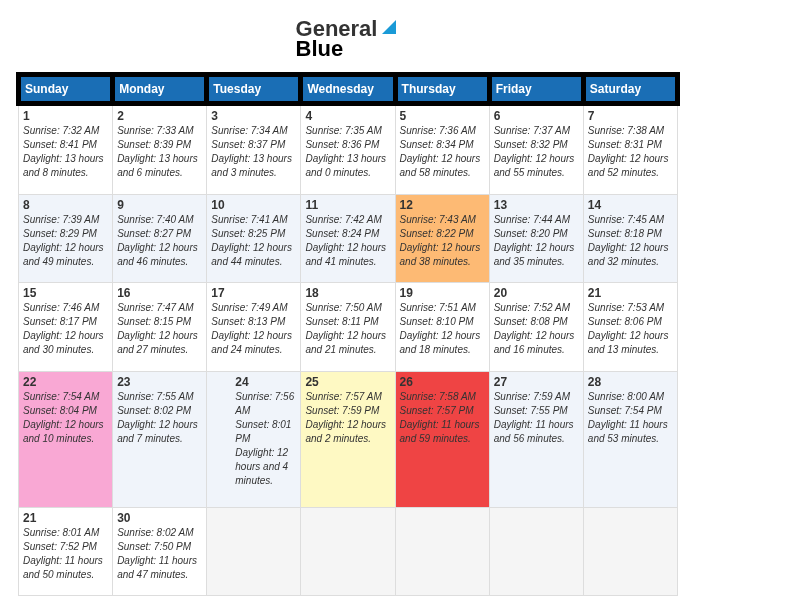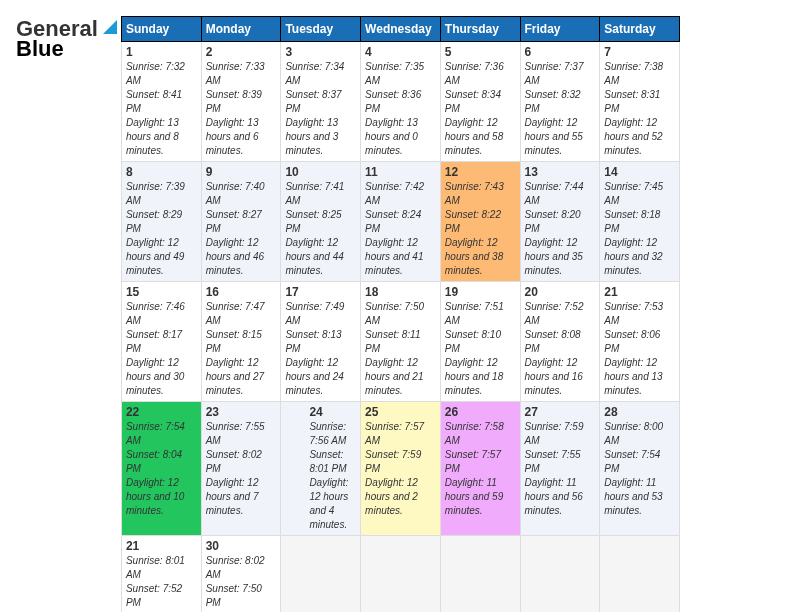--- a/index.html
+++ b/index.html
@@ -8,21 +8,22 @@
       height: 612px;
       font-family: Arial, sans-serif;
       background: #fff;
       overflow: hidden;
     }
     .page {
       width: 696px;
       height: 612px;
       padding: 16px;
       display: flex;
-      flex-direction: row;
+      flex-direction: column;
+      align-items: center;
     }
     .header {
       display: flex;
       justify-content: space-between;
       align-items: flex-start;
       margin-bottom: 10px;
     }
     .logo {
       display: flex;
       flex-direction: column;
@@ -47,21 +48,21 @@
       width: 100%;
       table-layout: fixed;
     }
     .calendar th {
       background: #1a6eb5;
       color: #fff;
       font-size: 12px;
       font-weight: bold;
       padding: 5px 4px;
       text-align: left;
-      border: 1px solid #000000;
+      border: 5px solid #000000;
     }
     .calendar td {
       vertical-align: top;
       padding: 3px 4px;
       border: 1px solid #ddd;
       font-size: 9.5px;
       color: #333;
       background: #fff;
     }
     .calendar td.empty {
@@ -137,25 +138,25 @@
         <tr>
           <td><span class="day-num">15</span><span class="day-info">Sunrise: 7:46 AM<br>Sunset: 8:17 PM<br>Daylight: 12 hours and 30 minutes.</span></td>
           <td><span class="day-num">16</span><span class="day-info">Sunrise: 7:47 AM<br>Sunset: 8:15 PM<br>Daylight: 12 hours and 27 minutes.</span></td>
           <td><span class="day-num">17</span><span class="day-info">Sunrise: 7:49 AM<br>Sunset: 8:13 PM<br>Daylight: 12 hours and 24 minutes.</span></td>
           <td><span class="day-num">18</span><span class="day-info">Sunrise: 7:50 AM<br>Sunset: 8:11 PM<br>Daylight: 12 hours and 21 minutes.</span></td>
           <td><span class="day-num">19</span><span class="day-info">Sunrise: 7:51 AM<br>Sunset: 8:10 PM<br>Daylight: 12 hours and 18 minutes.</span></td>
           <td><span class="day-num">20</span><span class="day-info">Sunrise: 7:52 AM<br>Sunset: 8:08 PM<br>Daylight: 12 hours and 16 minutes.</span></td>
           <td><span class="day-num">21</span><span class="day-info">Sunrise: 7:53 AM<br>Sunset: 8:06 PM<br>Daylight: 12 hours and 13 minutes.</span></td>
         </tr>
         <tr>
-          <td style="background: #22c55e;"><span class="day-num">22</span><span class="day-info">Sunrise: 7:54 AM<br>Sunset: 8:04 PM<br>Daylight: 12 hours and 10 minutes.</span></td>
+          <td style="background: #f9a8d4;"><span class="day-num">22</span><span class="day-info">Sunrise: 7:54 AM<br>Sunset: 8:04 PM<br>Daylight: 12 hours and 10 minutes.</span></td>
           <td style="background: rgb(240, 244, 250);"><span class="day-num">23</span><span class="day-info">Sunrise: 7:55 AM<br>Sunset: 8:02 PM<br>Daylight: 12 hours and 7 minutes.</span></td>
           <td style="background: rgb(240, 244, 250); padding-left: 28px;"><span class="day-num">24</span><span class="day-info">Sunrise: 7:56 AM<br>Sunset: 8:01 PM<br>Daylight: 12 hours and 4 minutes.</span></td>
           <td style="background: #fef9c3;"><span class="day-num">25</span><span class="day-info">Sunrise: 7:57 AM<br>Sunset: 7:59 PM<br>Daylight: 12 hours and 2 minutes.</span></td>
-          <td style="background: #f0abfc;"><span class="day-num">26</span><span class="day-info">Sunrise: 7:58 AM<br>Sunset: 7:57 PM<br>Daylight: 11 hours and 59 minutes.</span></td>
+          <td style="background: #ef4444;"><span class="day-num">26</span><span class="day-info">Sunrise: 7:58 AM<br>Sunset: 7:57 PM<br>Daylight: 11 hours and 59 minutes.</span></td>
           <td style="background: rgb(240, 244, 250);"><span class="day-num">27</span><span class="day-info">Sunrise: 7:59 AM<br>Sunset: 7:55 PM<br>Daylight: 11 hours and 56 minutes.</span></td>
           <td style="background: rgb(240, 244, 250); margin-left: 8px;"><span class="day-num">28</span><span class="day-info">Sunrise: 8:00 AM<br>Sunset: 7:54 PM<br>Daylight: 11 hours and 53 minutes.</span></td>
         </tr>
         <tr>
           <td><span class="day-num">21</span><span class="day-info">Sunrise: 8:01 AM<br>Sunset: 7:52 PM<br>Daylight: 11 hours and 50 minutes.</span></td>
           <td><span class="day-num">30</span><span class="day-info">Sunrise: 8:02 AM<br>Sunset: 7:50 PM<br>Daylight: 11 hours and 47 minutes.</span></td>
           <td class="empty"></td>
           <td class="empty"></td>
           <td class="empty"></td>
           <td class="empty"></td>

